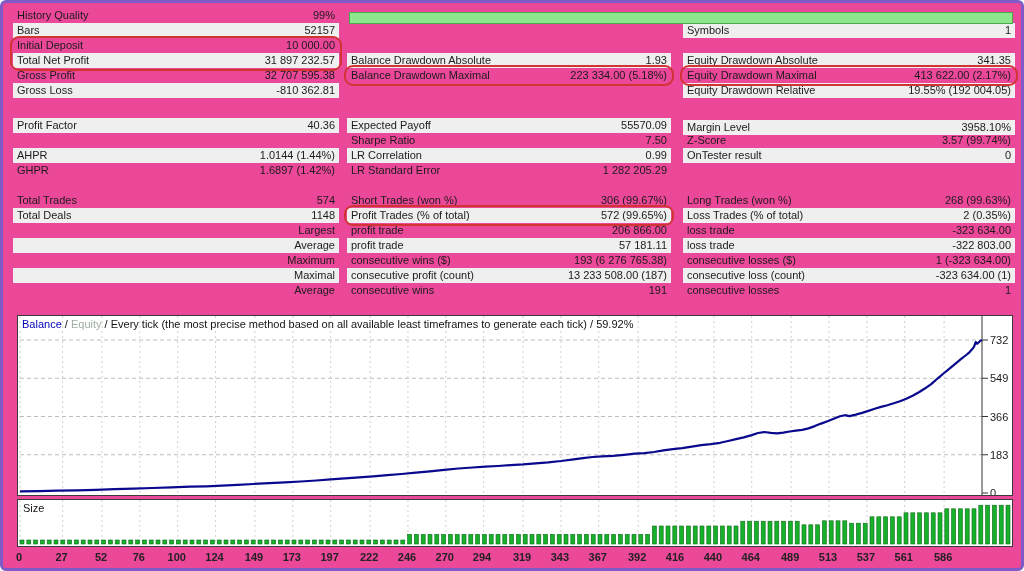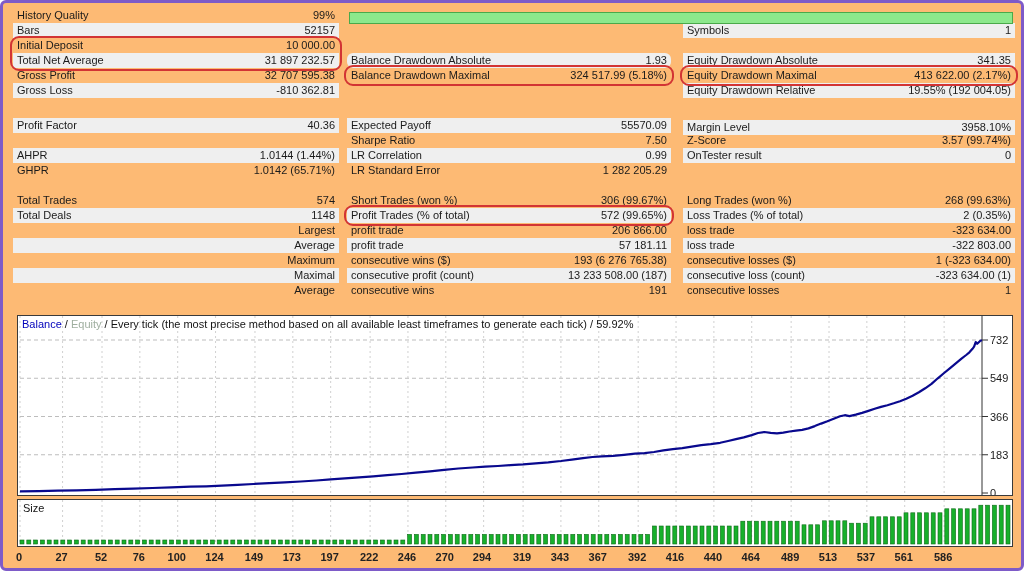--- a/index.html
+++ b/index.html
@@ -1,16 +1,16 @@
 <!DOCTYPE html>
 <html><head>
 <meta charset="utf-8">
 <style>
   html,body{margin:0;padding:0;background:#fff;}
-  #screen{position:relative;width:1024px;height:571px;background:#fdba74;
+  #screen{position:relative;width:1024px;height:571px;background:#ec4899;
     border:3px solid #7e5bc8;border-radius:6px;box-sizing:border-box;
     font-family:"Liberation Sans",sans-serif;overflow:hidden;}
   .col{position:absolute;top:0;height:305px;}
   #col-left{left:10px;width:326px;}
   #col-mid{left:344px;width:324px;}
   #col-right{left:680px;width:332px;}
   .srow{position:absolute;left:0;width:100%;height:15px;line-height:15px;
     font-size:11px;color:#1b1b1b;display:flex;justify-content:space-between;
     padding:0 4px;box-sizing:border-box;}
   .srow.shaded{background:#efefef;}
@@ -50,42 +50,42 @@
       </div>
       <div class="srow shaded" style="top: 20px;">
         <span class="lab">Bars</span>
         <span class="val">52157</span>
       </div>
       <div class="srow" style="top: 35px;">
         <span class="lab">Initial Deposit</span>
         <span class="val">10 000.00</span>
       </div>
       <div class="srow shaded" style="top: 50px;">
-        <span class="lab">Total Net Average</span>
+        <span class="lab">Total Net Profit</span>
         <span class="val">31 897 232.57</span>
       </div>
       <div class="srow" style="top: 65px;">
         <span class="lab">Gross Profit</span>
         <span class="val">32 707 595.38</span>
       </div>
       <div class="srow shaded" style="top: 80px;">
         <span class="lab">Gross Loss</span>
         <span class="val">-810 362.81</span>
       </div>
       <div class="srow shaded" style="top: 115px;">
         <span class="lab">Profit Factor</span>
         <span class="val">40.36</span>
       </div>
       <div class="srow shaded" style="top: 145px;">
         <span class="lab">AHPR</span>
         <span class="val">1.0144 (1.44%)</span>
       </div>
       <div class="srow" style="top: 160px;">
         <span class="lab">GHPR</span>
-        <span class="val">1.0142 (65.71%)</span>
+        <span class="val">1.6897 (1.42%)</span>
       </div>
       <div class="srow" style="top: 190px;">
         <span class="lab">Total Trades</span>
         <span class="val">574</span>
       </div>
       <div class="srow shaded" style="top: 205px;">
         <span class="lab">Total Deals</span>
         <span class="val">1148</span>
       </div>
       <div class="srow" style="top: 220px;">
@@ -103,27 +103,27 @@
       <div class="srow" style="top: 250px;">
         <span class="lab"></span>
         <span class="val">Maximum</span>
       </div>
       <div class="srow" style="top: 280px;">
         <span class="lab"></span>
         <span class="val">Average</span>
       </div>
     </div>
   <div class="col" id="col-mid">
-      <div class="srow shaded" style="top: 50px; border-radius: 6px;">
+      <div class="srow shaded" style="top: 50px;">
         <span class="lab">Balance Drawdown Absolute</span>
         <span class="val">1.93</span>
       </div>
       <div class="srow" style="top: 65px;">
         <span class="lab">Balance Drawdown Maximal</span>
-        <span class="val">324 517.99 (5.18%)</span>
+        <span class="val">223 334.00 (5.18%)</span>
       </div>
       <div class="srow shaded" style="top: 115px;">
         <span class="lab">Expected Payoff</span>
         <span class="val">55570.09</span>
       </div>
       <div class="srow" style="top: 130px;">
         <span class="lab">Sharpe Ratio</span>
         <span class="val">7.50</span>
       </div>
       <div class="srow shaded" style="top: 145px;">

